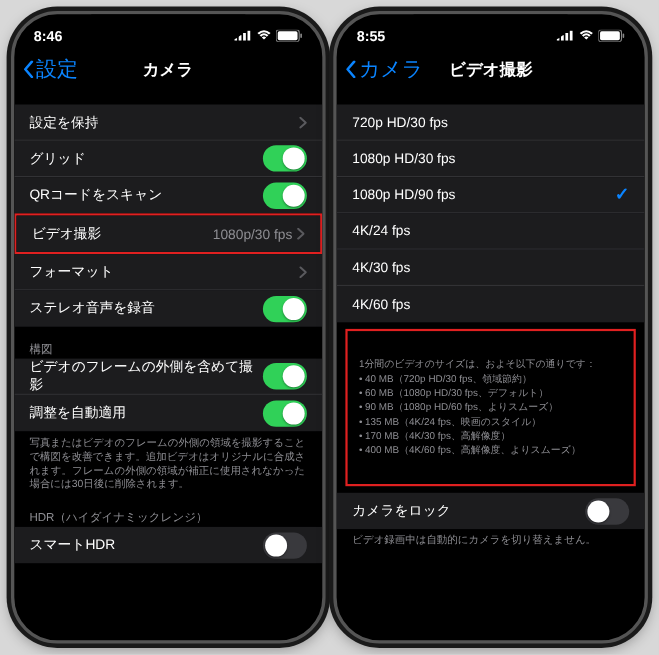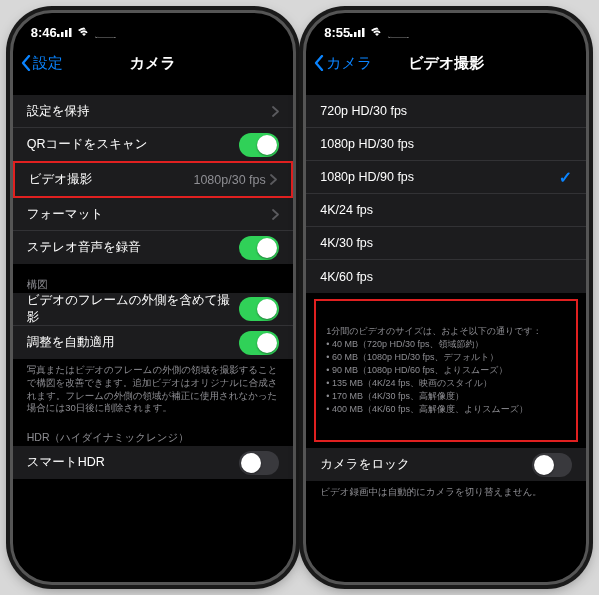--- a/index.html
+++ b/index.html
@@ -23,33 +23,33 @@
     overflow:hidden;
     color:#fff;
   }
   .notch {
     position:absolute; top:0; left:50%; transform:translateX(-50%);
     width:140px; height:24px; background:#000;
     border-bottom-left-radius:16px; border-bottom-right-radius:16px;
     z-index:5;
   }
   .statusbar {
-    display:flex; align-items:center;
+    display:flex; justify-content:space-between; align-items:center;
     padding:6px 18px 0; height:32px; font-size:13px; font-weight:600;
   }
   .status-right { display:flex; gap:4px; align-items:center; }
   .bars, .wifi, .batt { display:inline-block; }
   .bars svg, .wifi svg, .batt svg { display:block; }
   .navbar {
     display:flex; align-items:center; justify-content:center;
     position:relative; height:36px; font-size:15px;
   }
   .back {
     position:absolute; left:8px; display:flex; align-items:center;
-    color:#0a84ff; font-size:15px;justify-content:space-between;
+    color:#0a84ff; font-size:19px;justify-content:space-between;
   }
   .back svg { margin-right:2px; }
   .title { font-weight:600; font-size:15px; }
   .content {
     height:calc(100% - 68px);
     overflow:hidden;
     font-size:12.5px;
   }
   .sect-top { height:14px; }
   .row {
@@ -136,20 +136,26 @@
     <div class="group" id="l-g1">
         <div class="row">
           <span class="label">設定を保持</span>
           <span class="value">
             <svg class="chev" width="7" height="11">
               <path d="M1 1 L6 5.5 L1 10" stroke="#5a5a5e" stroke-width="1.8" fill="none" stroke-linecap="round" stroke-linejoin="round"></path>
             </svg>
           </span>
         </div>
         <div class="row">
+          <span class="label">グリッド</span>
+          <div class="toggle on">
+            <div class="knob"></div>
+          </div>
+        </div>
+        <div class="row">
           <span class="label">QRコードをスキャン</span>
           <div class="toggle on">
             <div class="knob"></div>
           </div>
         </div>
       </div>
     <div class="redbox">
       <div class="group" id="l-red">
           <div class="row">
             <span class="label">ビデオ撮影</span>

